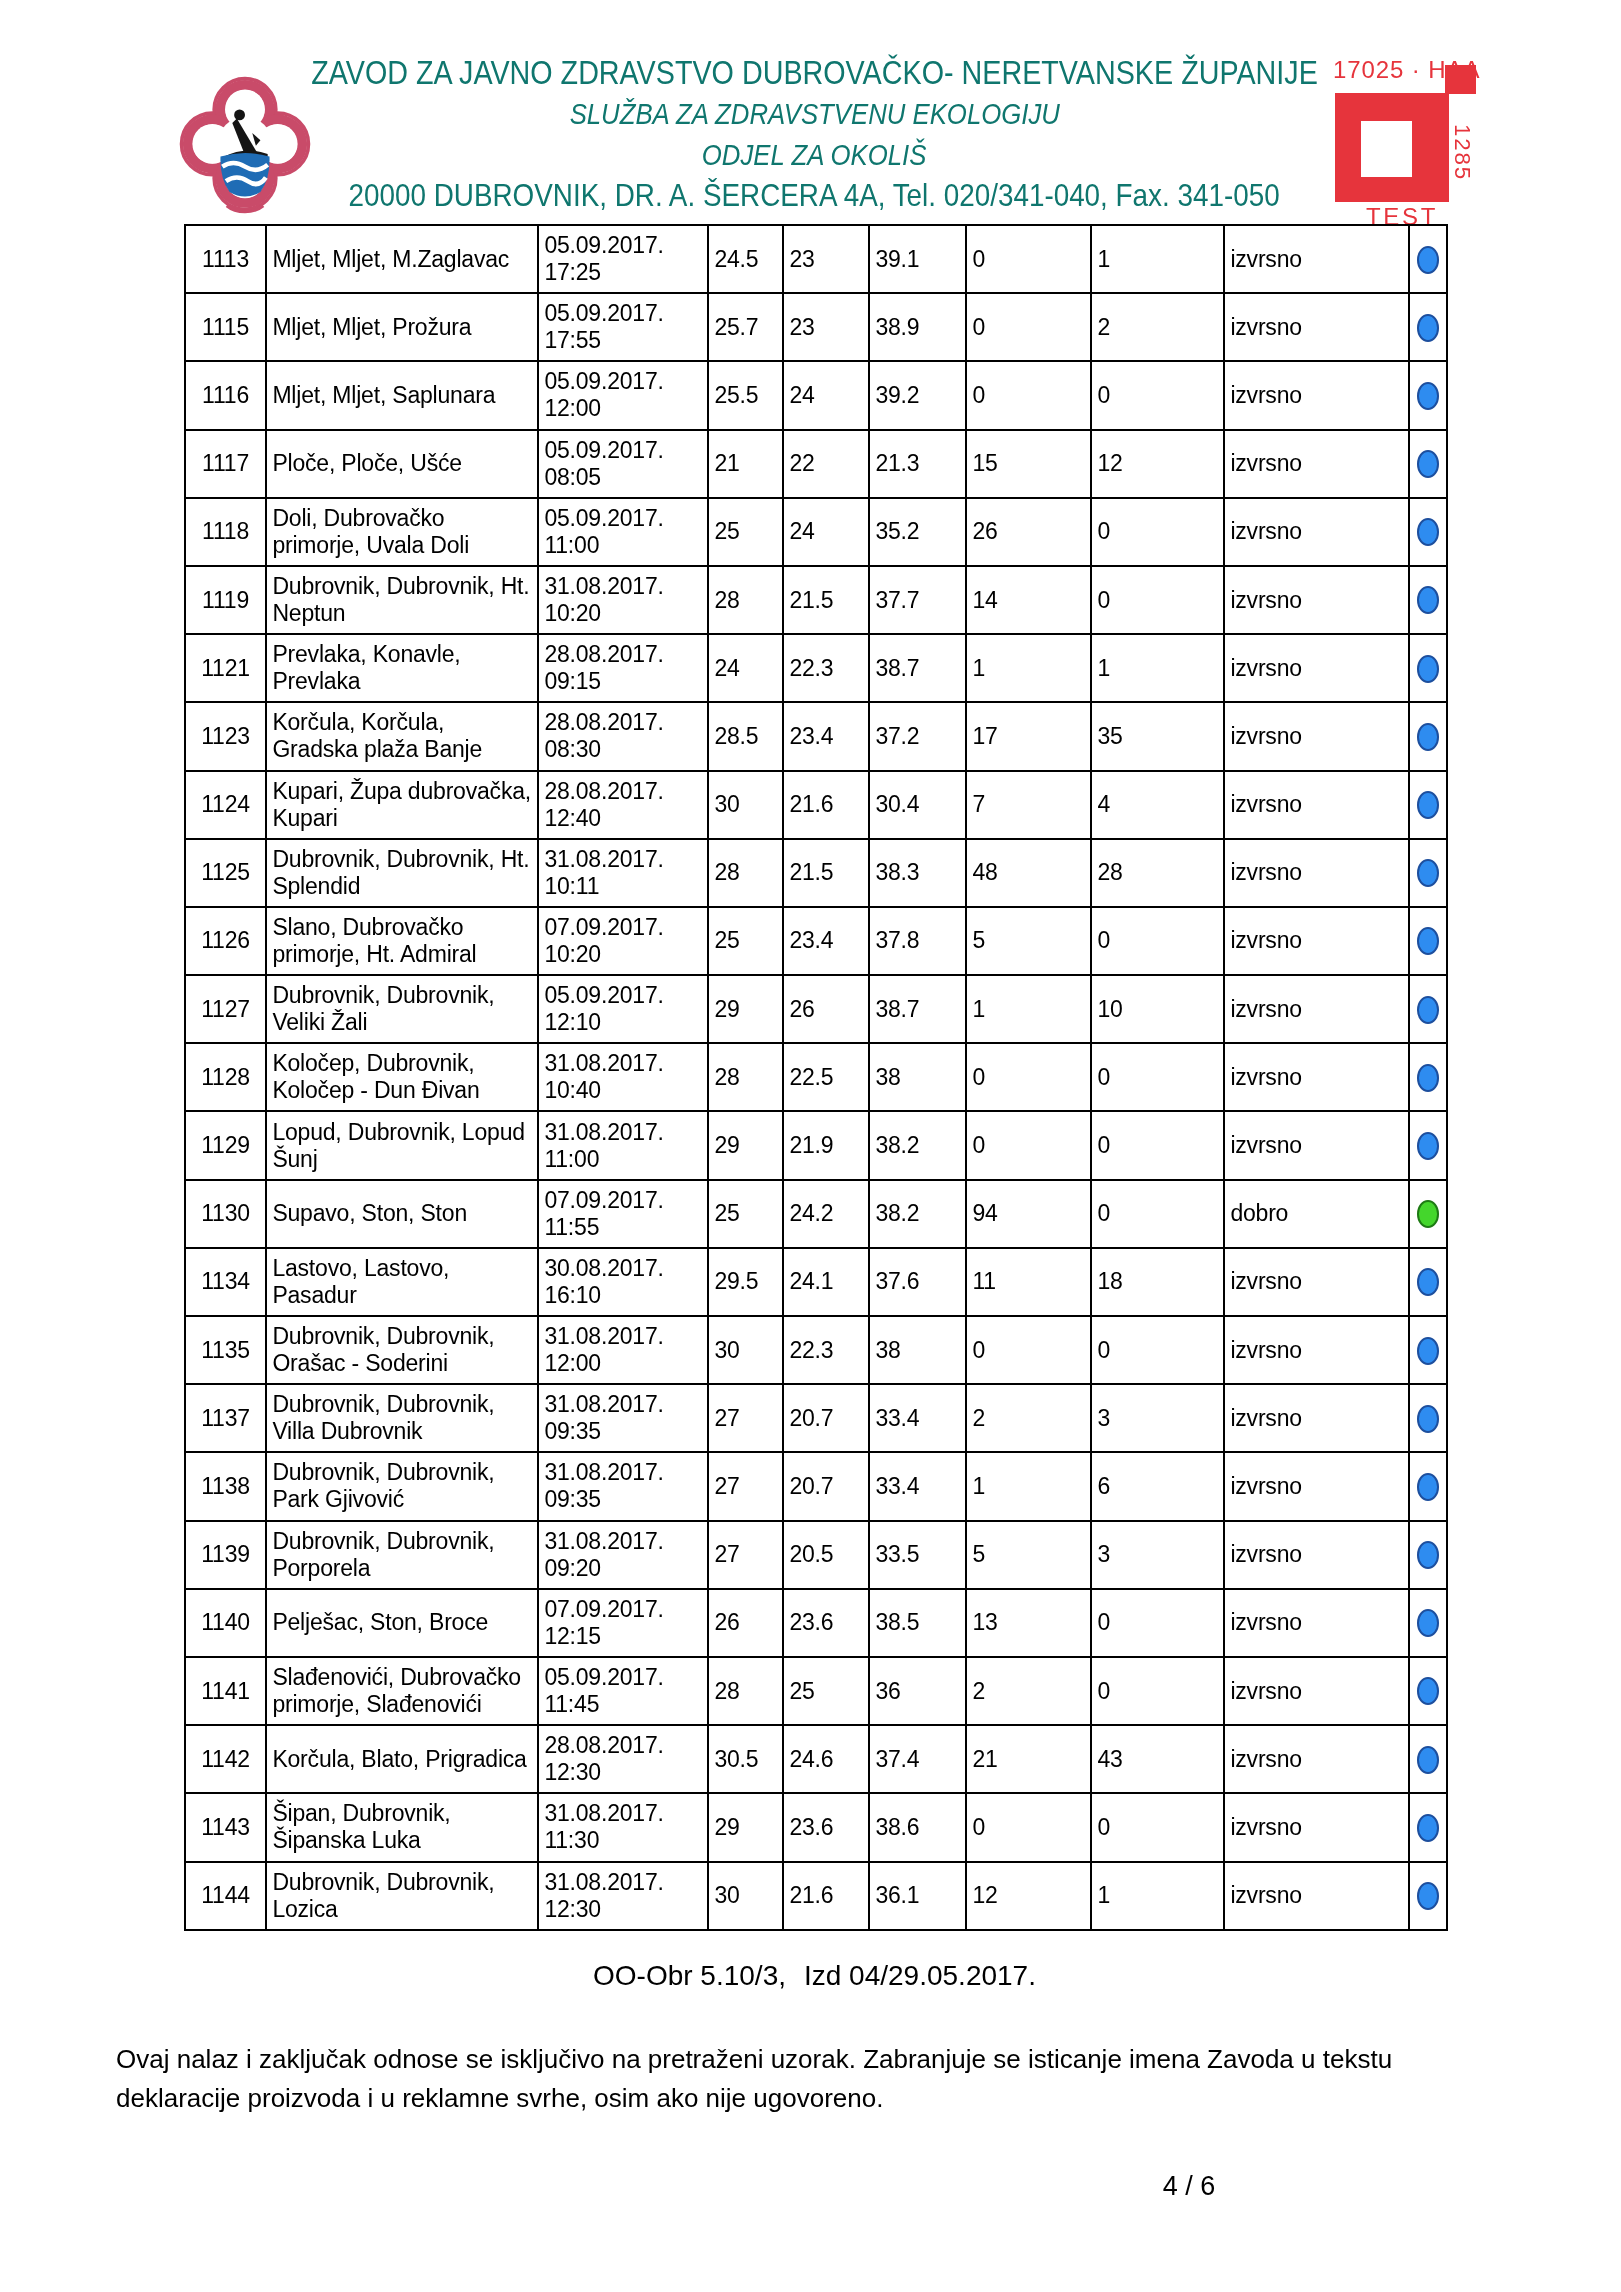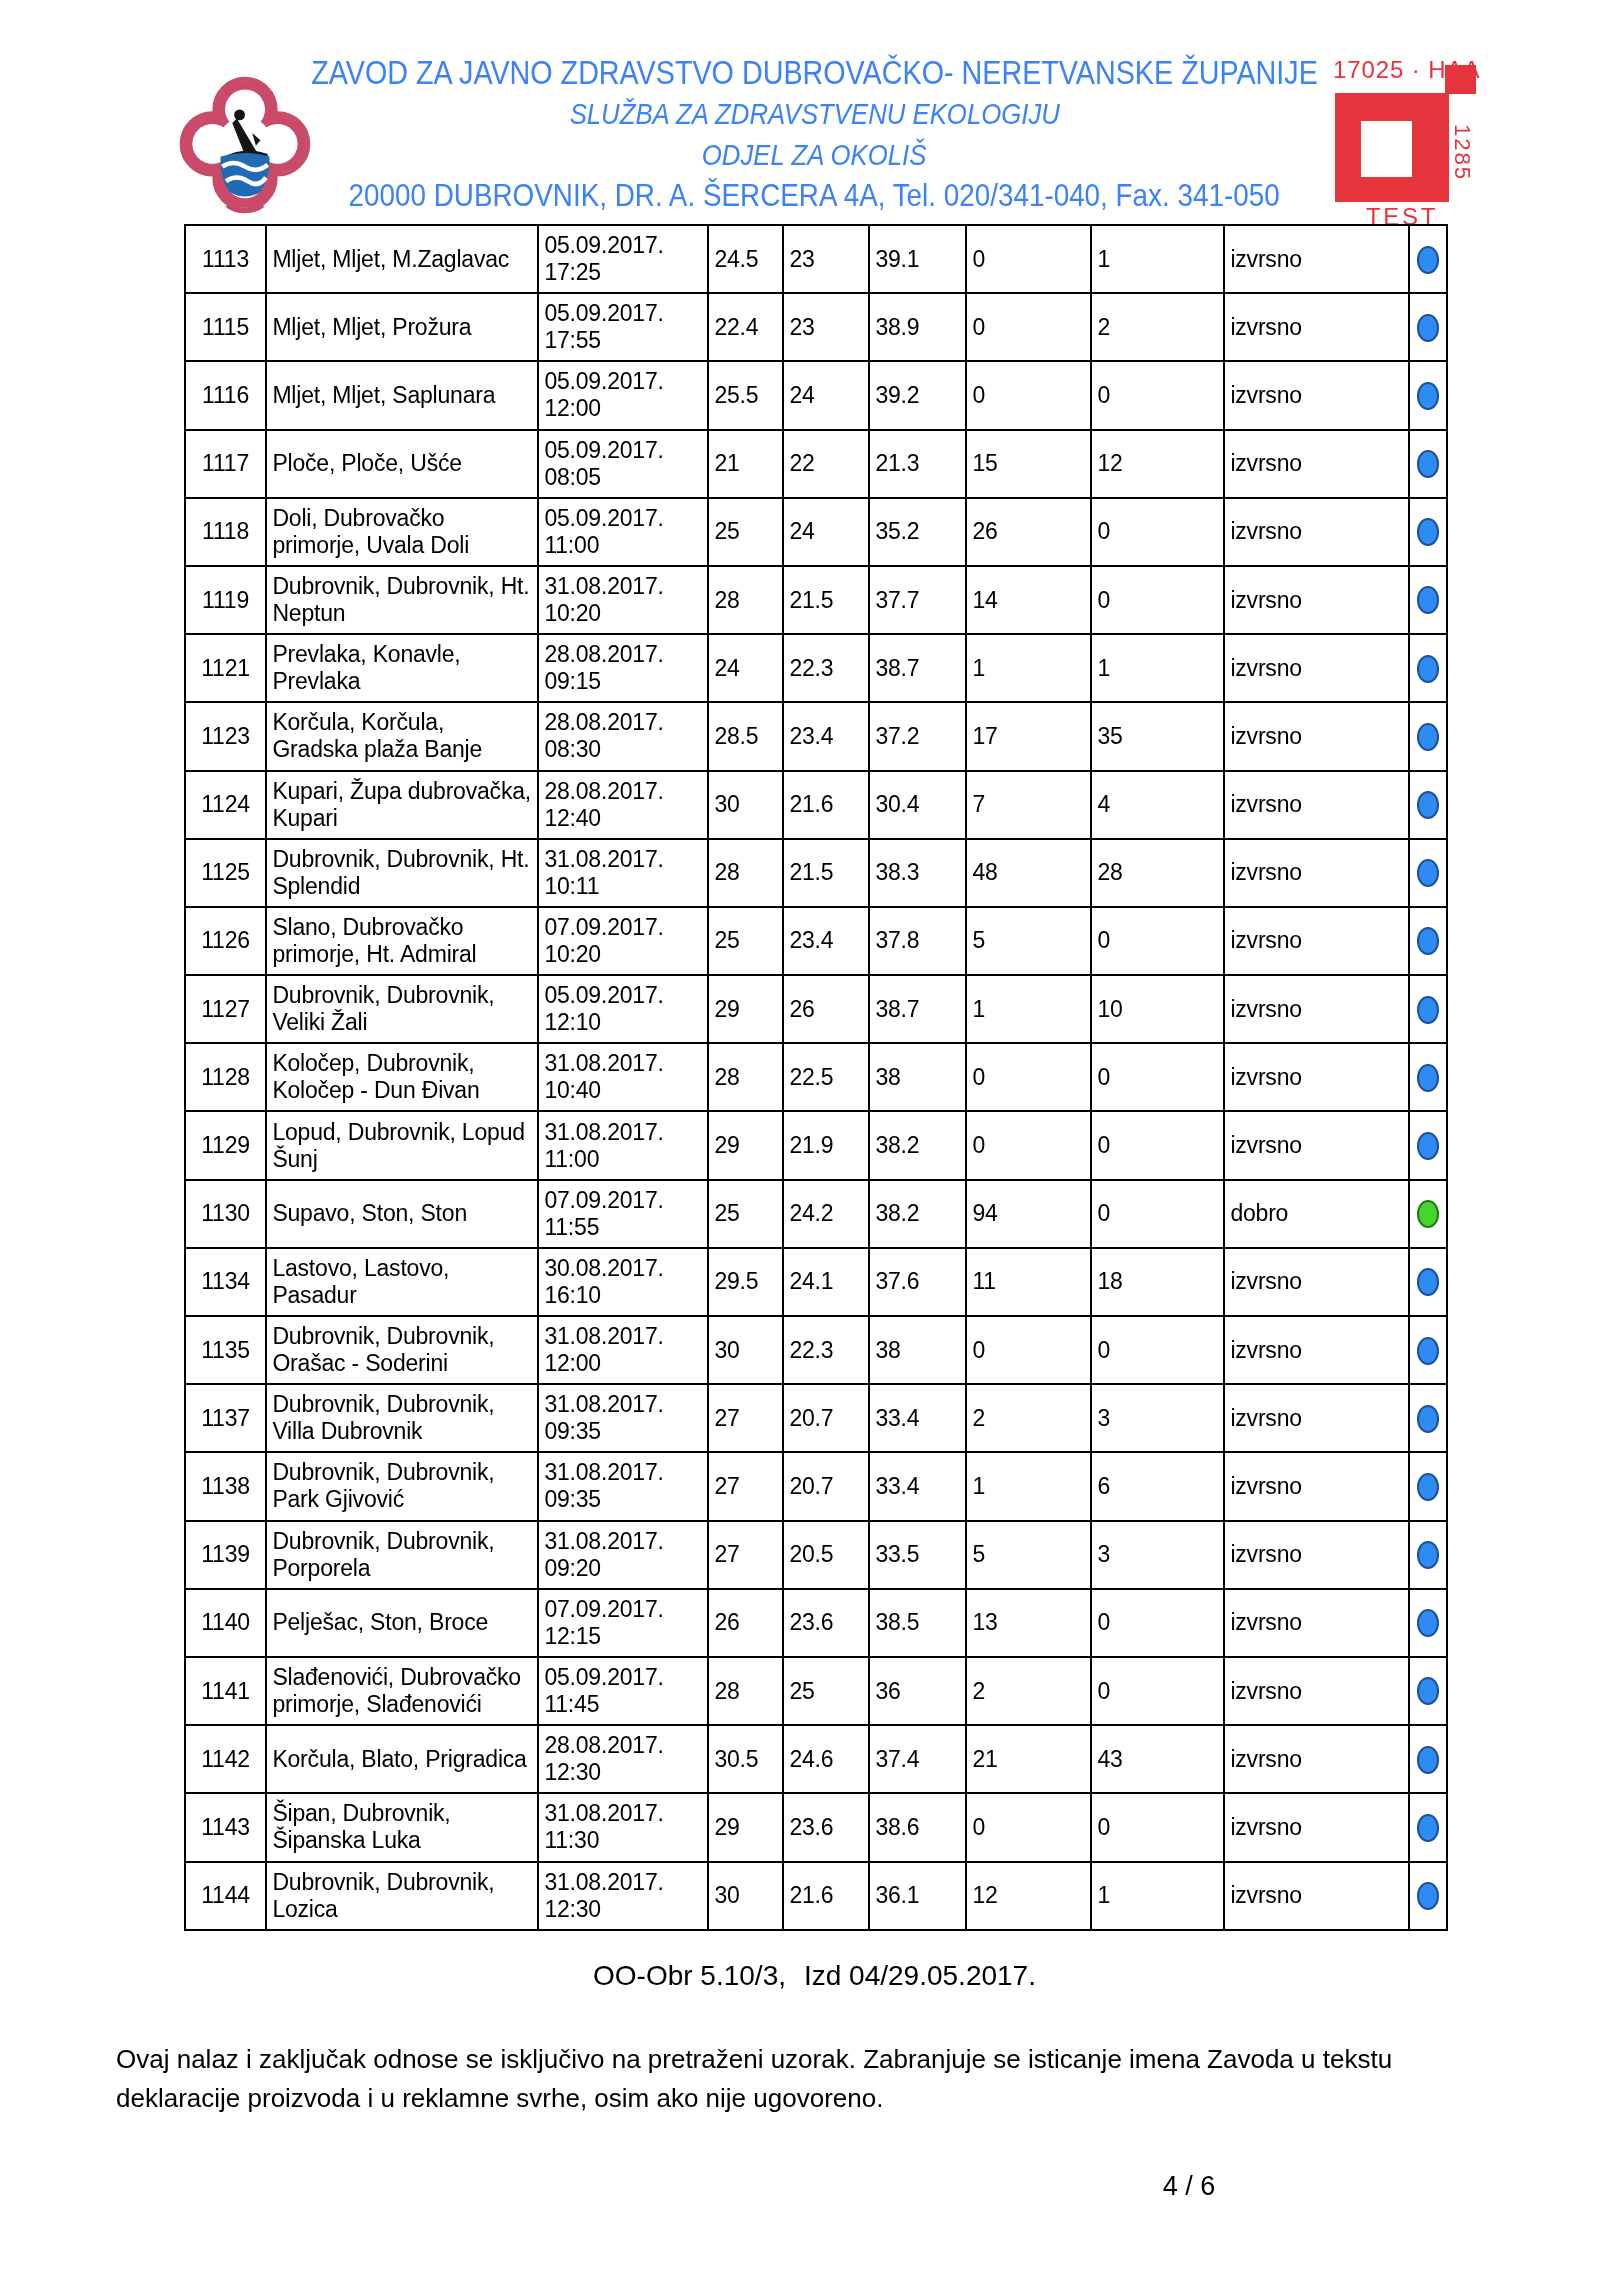--- a/index.html
+++ b/index.html
@@ -72,21 +72,21 @@
       <path d="M52 92 Q75 80 100 89 L100 97 Q75 88 52 99 Z" fill="#151515"></path>
     </g>
 
     <g>
       <path d="M48 92 Q75 84 102 92 Q103 116 92 131 Q75 141 58 131 Q47 116 48 92 Z" fill="#1f6cb5"></path>
       <path d="M50 103 Q62 95 75 103 T100 101" fill="none" stroke="#fff" stroke-width="5"></path>
       <path d="M54 119 Q66 111 78 119 T98 115" fill="none" stroke="#fff" stroke-width="5"></path>
     </g>
   </svg>
 
-  <div class="head-text" style="color:#3b82f6">
+  <div class="head-text" style="color:#0f766e">
     <span class="head-line hl1"><span>ZAVOD ZA JAVNO ZDRAVSTVO DUBROVAČKO- NERETVANSKE ŽUPANIJE</span></span>
     <span class="head-line hl2"><span>SLUŽBA ZA ZDRAVSTVENU EKOLOGIJU</span></span>
     <span class="head-line hl3"><span>ODJEL ZA OKOLIŠ</span></span>
     <span class="head-line hl4"><span>20000 DUBROVNIK, DR. A. ŠERCERA 4A, Tel. 020/341-040, Fax. 341-050</span></span>
   </div>
 
   <div class="stamp" style="color:#e6343c">
     <div class="stamp-top">17025 · HAA</div>
     <div class="stamp-sq" style="background:#e6343c">
       <div class="stamp-sq-inner"></div>
@@ -125,21 +125,21 @@
           <td class="c-rating">izvrsno</td>
           <td class="c-ind"><span class="dot" style="background:#2e8cf0;border-color:#1d4f9e"></span></td>
         </tr>
         <tr>
           <td class="c-id">1115</td>
           <td class="c-loc">Mljet, Mljet, Prožura</td>
           <td class="c-dt">
             <div>05.09.2017.</div>
             <div>17:55</div>
           </td>
-          <td class="c-num">22.4</td>
+          <td class="c-num">25.7</td>
           <td class="c-num">23</td>
           <td class="c-num">38.9</td>
           <td class="c-num">0</td>
           <td class="c-num">2</td>
           <td class="c-rating">izvrsno</td>
           <td class="c-ind"><span class="dot" style="background:#2e8cf0;border-color:#1d4f9e"></span></td>
         </tr>
         <tr>
           <td class="c-id">1116</td>
           <td class="c-loc">Mljet, Mljet, Saplunara</td>

